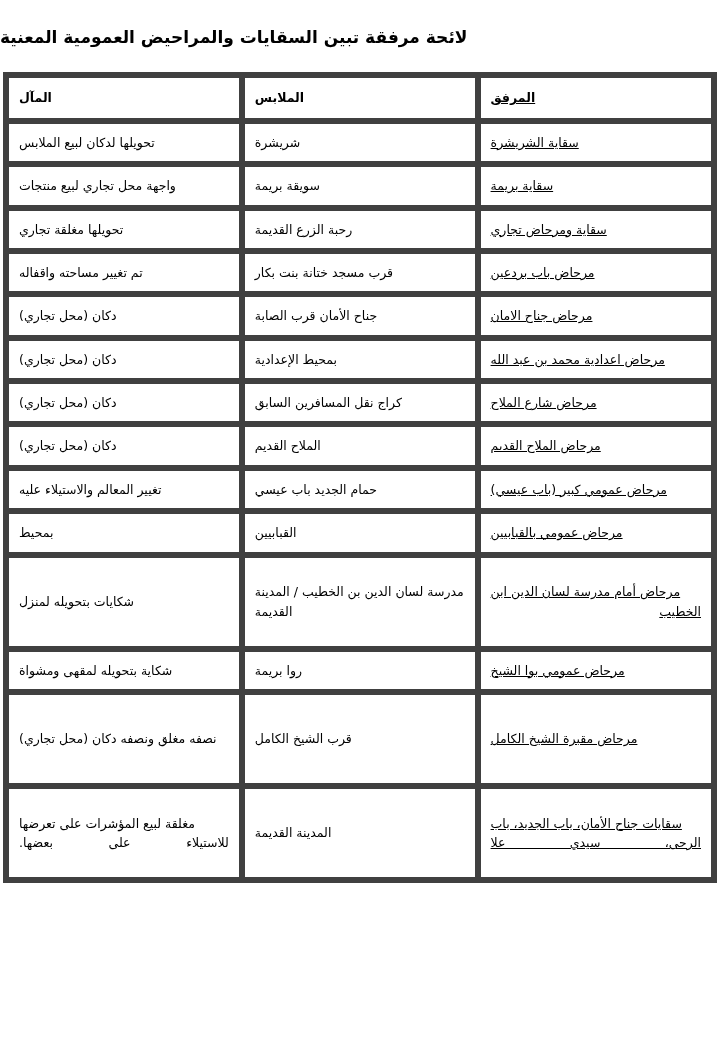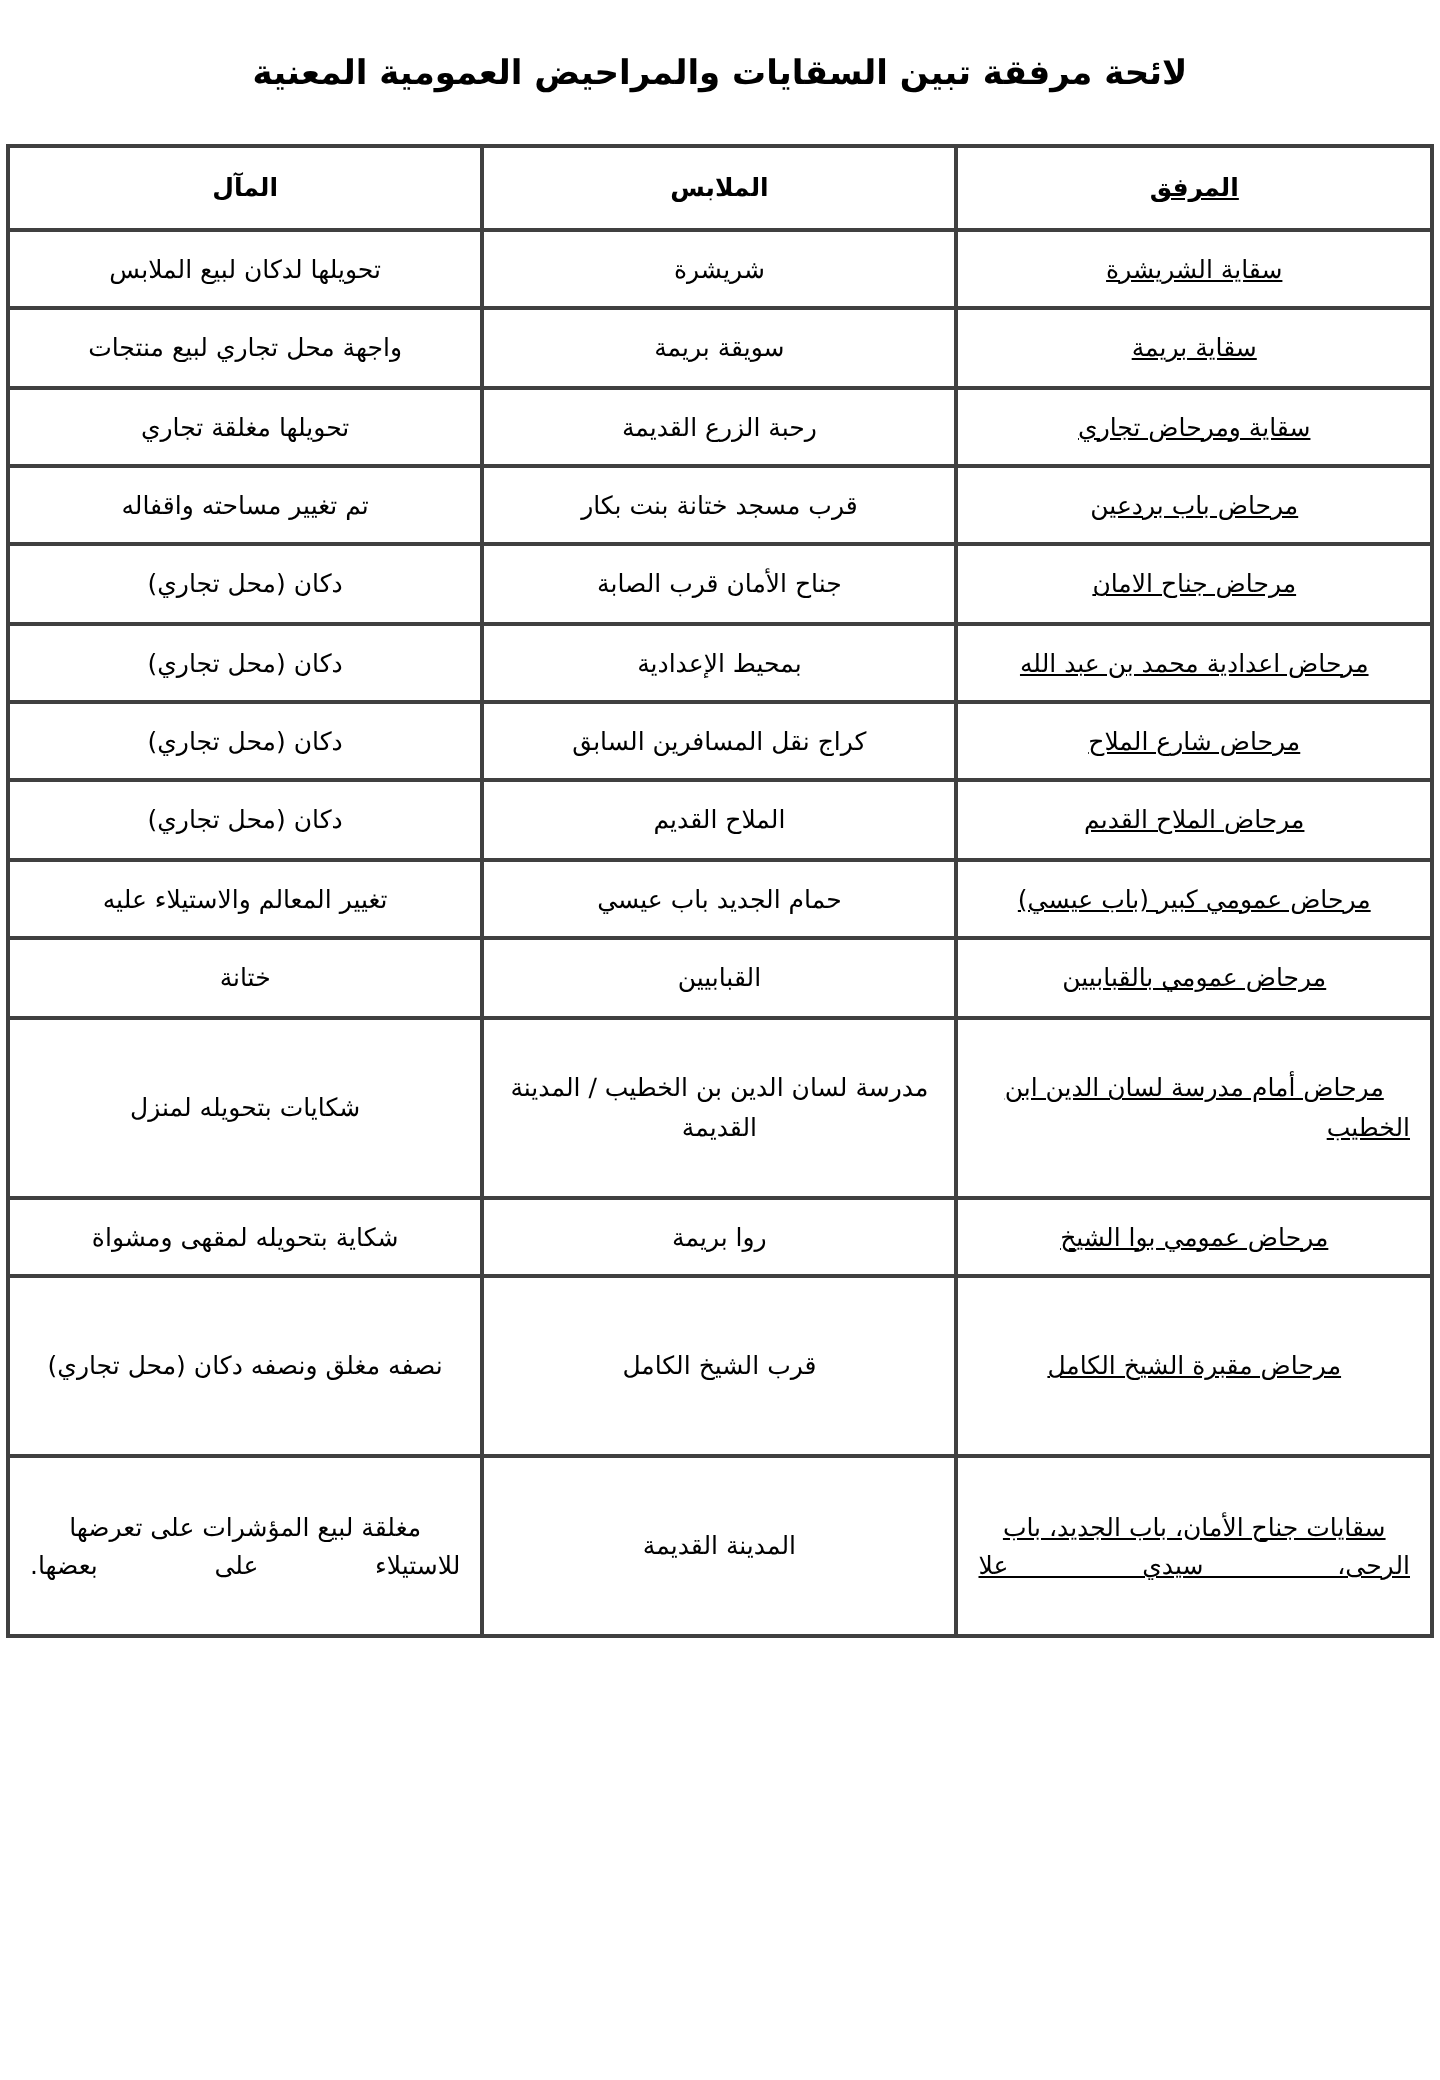--- a/index.html
+++ b/index.html
@@ -15,42 +15,42 @@
     overflow: hidden;
   }
   .page {
     width: 720px;
     height: 1040px;
     box-sizing: border-box;
     padding: 0;
     position: relative;
   }
   .doc-title {
-    text-align: center;
+    text-align: left;
     font-size: 17px;
     font-weight: bold;
     margin: 26px 0 22px 0;
     line-height: 1.4;
     direction: rtl;
   }
   table.listing {
     border-collapse: collapse;
     width: 714px;
     margin: 0 3px;
     table-layout: fixed;
     direction: rtl;
   }
   table.listing th,
   table.listing td {
-    border: 2px solid #404040;
+    border: 6px solid #404040;
     padding: 9px 10px;
     font-size: 12.5px;
     line-height: 1.55;
     vertical-align: middle;
-    text-align: center;
+    text-align: left;
     word-wrap: break-word;
   }
   table.listing th {
     font-weight: bold;
     font-size: 12.5px;
     height: 26px;
     padding: 7px 10px;
   }
   .col-a { width: 33.4%; text-decoration: underline; }
   .col-b { width: 33.3%; }
@@ -118,21 +118,21 @@
         <td class="col-c">دكان (محل تجاري)</td>
       </tr>
       <tr>
         <td class="col-a">مرحاض عمومي كبير (باب عيسي)</td>
         <td class="col-b">حمام الجديد باب عيسي</td>
         <td class="col-c">تغيير المعالم والاستيلاء عليه</td>
       </tr>
       <tr>
         <td class="col-a">مرحاض عمومي بالقبابيين</td>
         <td class="col-b">القبابيين</td>
-        <td class="col-c">ختانة</td>
+        <td class="col-c">بمحيط</td>
       </tr>
       <tr class="tall">
         <td class="col-a just">مرحاض أمام مدرسة لسان الدين ابن الخطيب</td>
         <td class="col-b">مدرسة لسان الدين بن الخطيب / المدينة القديمة</td>
         <td class="col-c">شكايات بتحويله لمنزل</td>
       </tr>
       <tr>
         <td class="col-a">مرحاض عمومي بوا الشيخ</td>
         <td class="col-b">روا بريمة</td>
         <td class="col-c">شكاية بتحويله لمقهى ومشواة</td>

